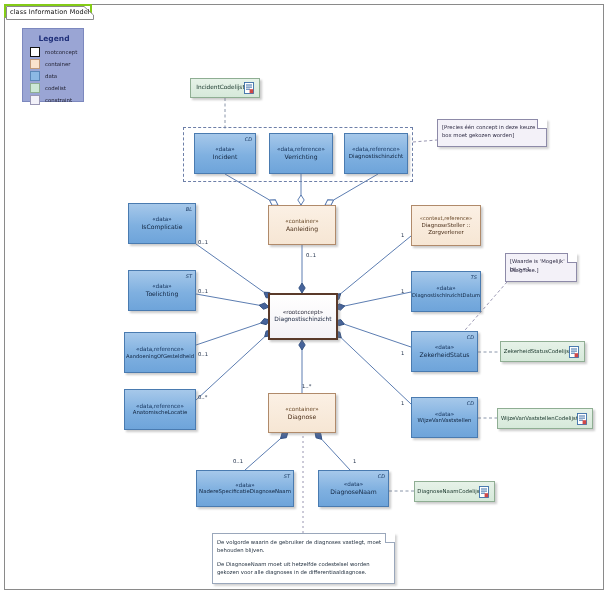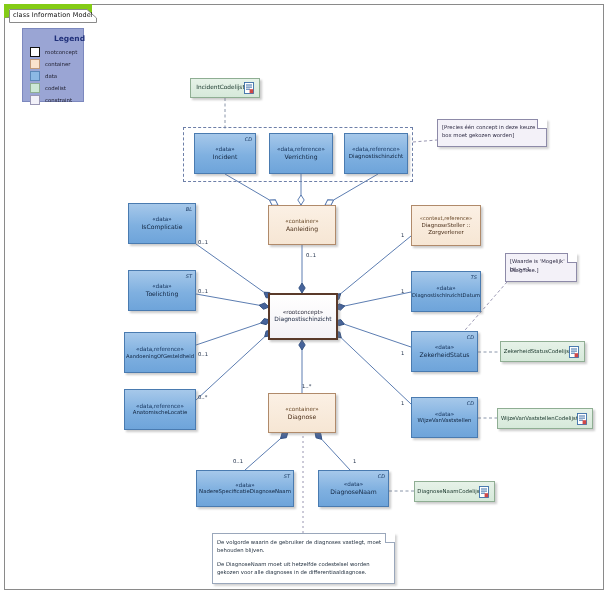--- a/index.html
+++ b/index.html
@@ -17,21 +17,21 @@
   #frame{
     position:absolute;left:4px;top:4px;
     width:600px;height:586px;
     border:1px solid #8a8a8a;
     box-sizing:border-box;
     background:#ffffff;
   }
   #frame-tab{
     position:absolute;left:4px;top:4px;
     width:88px;height:14px;
-    border:5px solid #84cc16;
+    border:2px solid #84cc16;
     border-bottom:1px solid #8a8a8a;
     background:#ffffff;
     box-sizing:border-box;
     overflow:visible;
   }
   #frame-tab .tab-shape{
     position:absolute;left:0;top:0;width:88px;height:14px;
   }
   #frame-tab .tab-label{
     position:absolute;left:4px;top:2px;
@@ -43,21 +43,21 @@
   
   #legend{
     position:absolute;left:22px;top:28px;
     width:62px;height:74px;
     background:#9aa5d4;
     border:1px solid #7c88be;
     box-sizing:border-box;
   }
   #legend .legend-title{
     position:absolute;left:0;top:5px;width:62px;
-    text-align:right;font-size:7.5px;font-weight:bold;color:#20307a;
+    text-align:center;font-size:7.5px;font-weight:bold;color:#20307a;
   }
   #legend .legend-row{
     position:absolute;left:7px;height:10px;
   }
   #legend .swatch{
     position:absolute;left:0;top:0;width:10px;height:10px;
     box-sizing:border-box;
   }
   #legend .legend-label{
     position:absolute;left:15px;top:1.5px;

